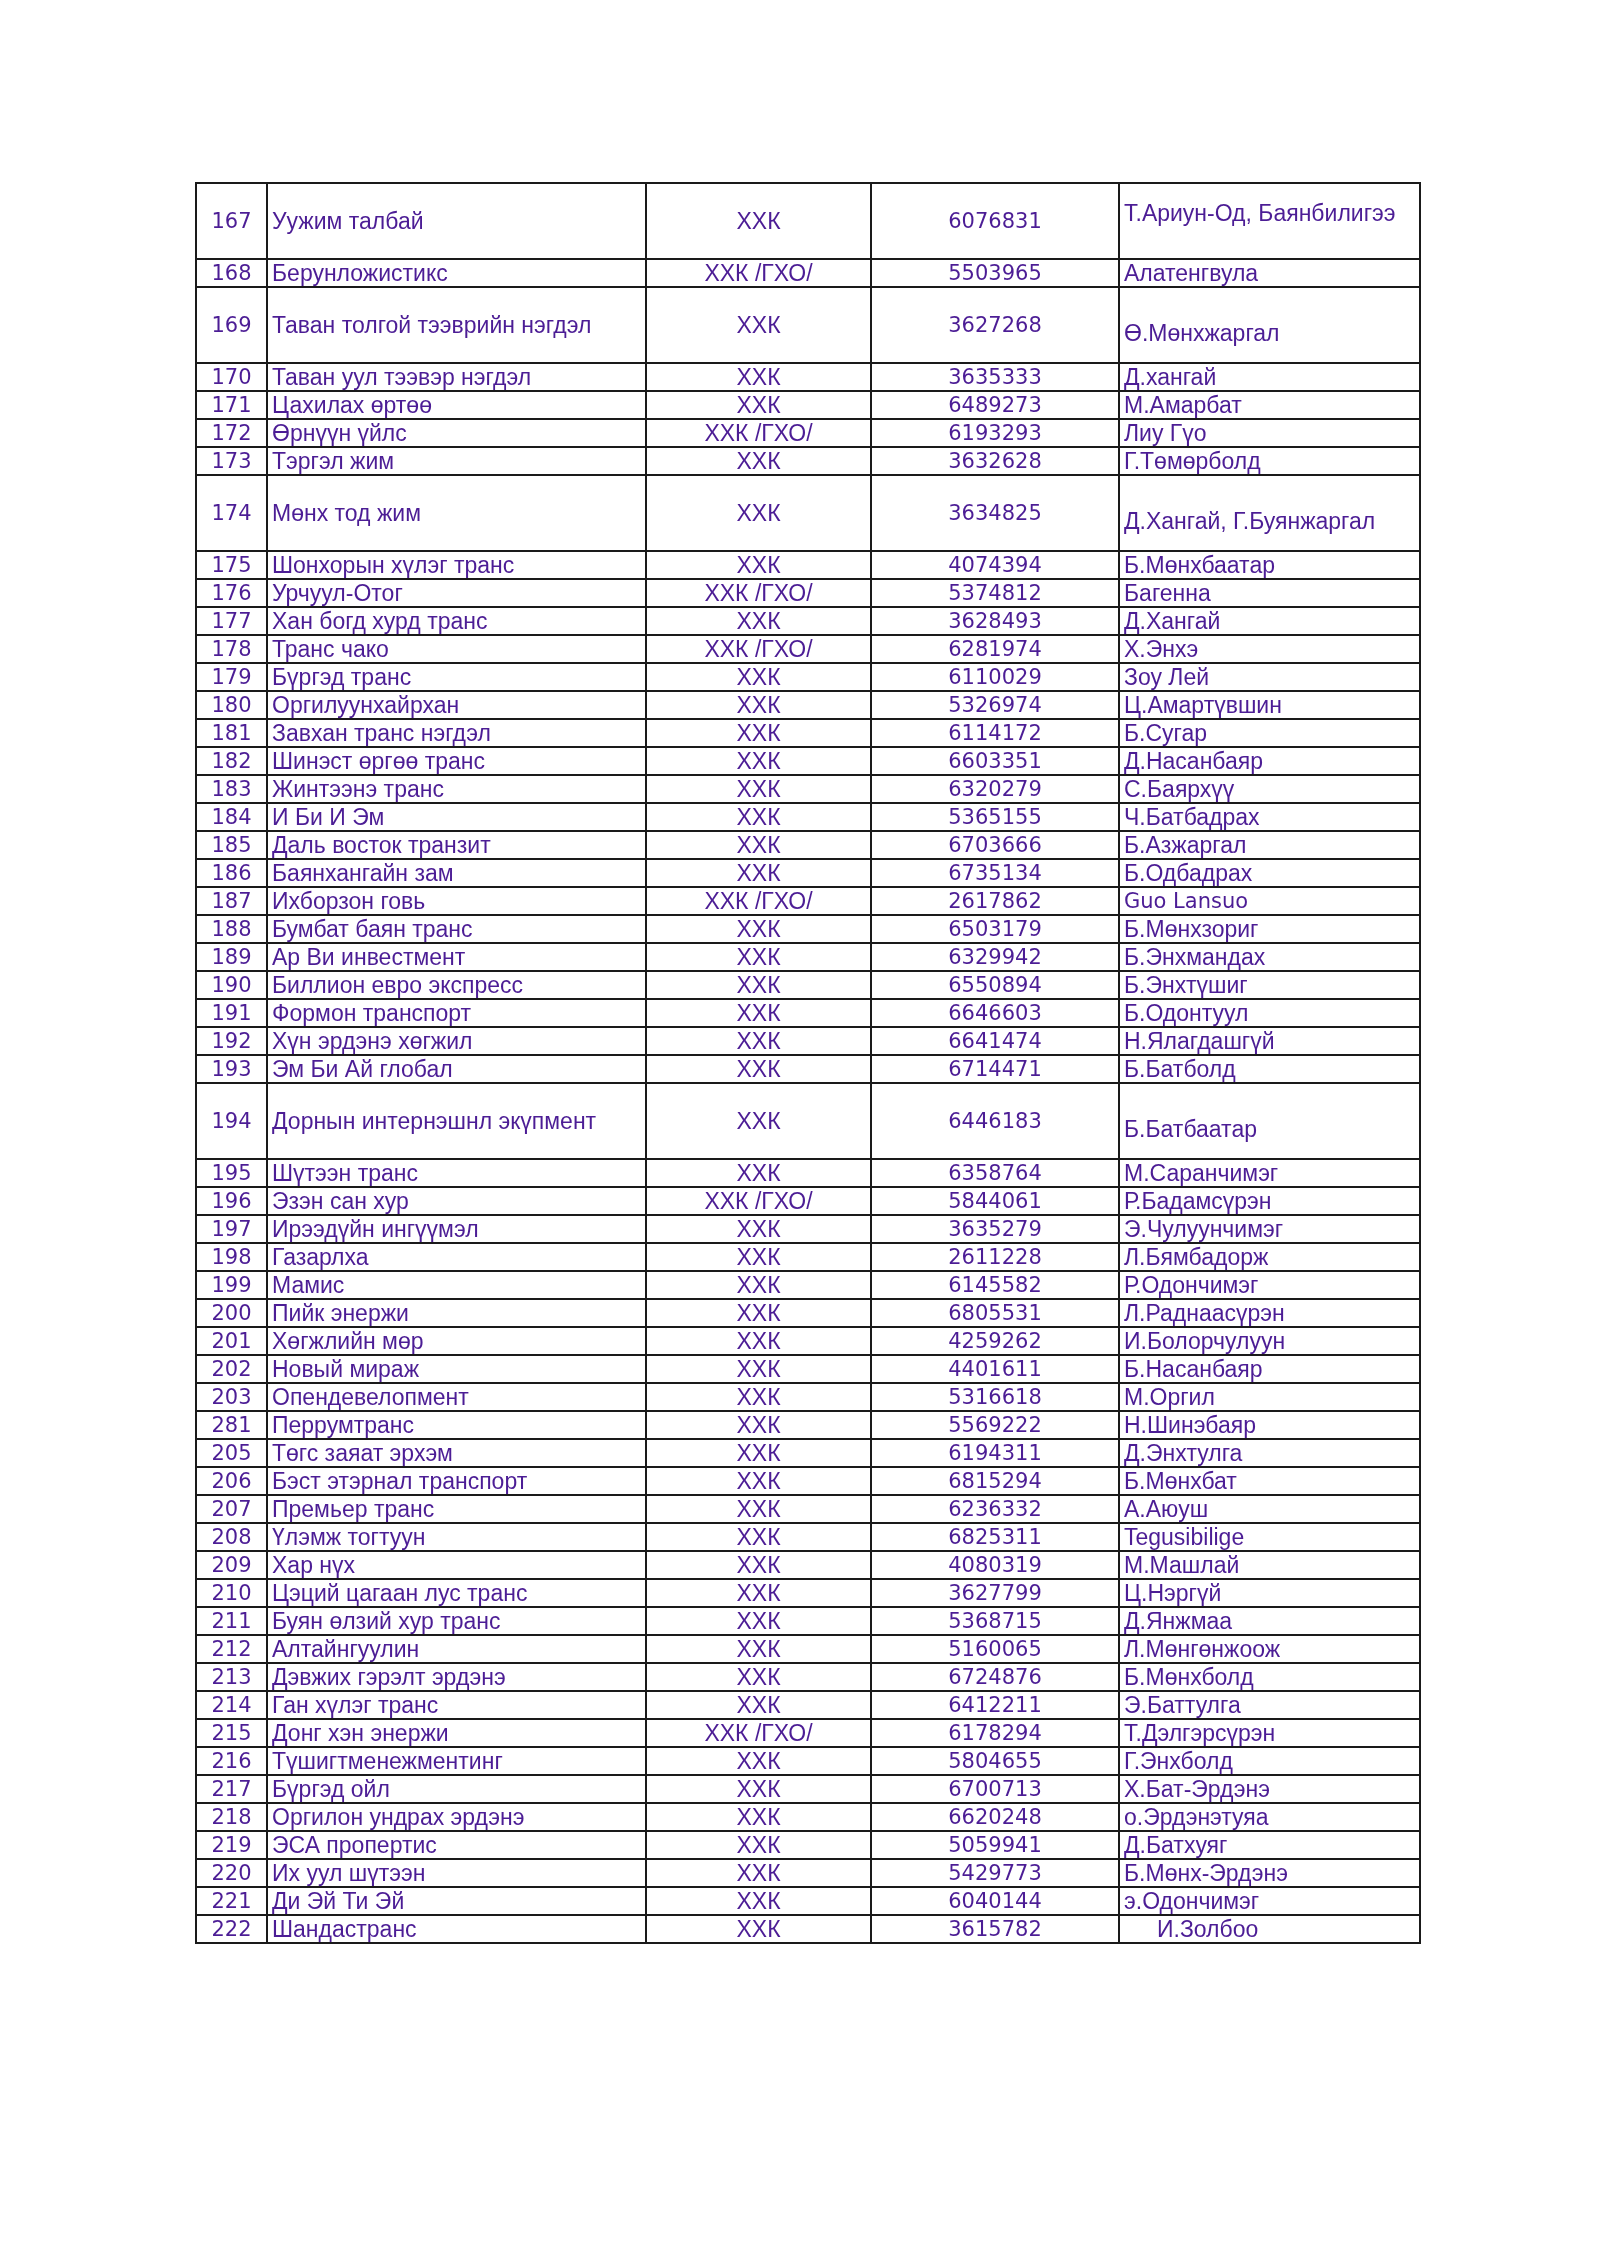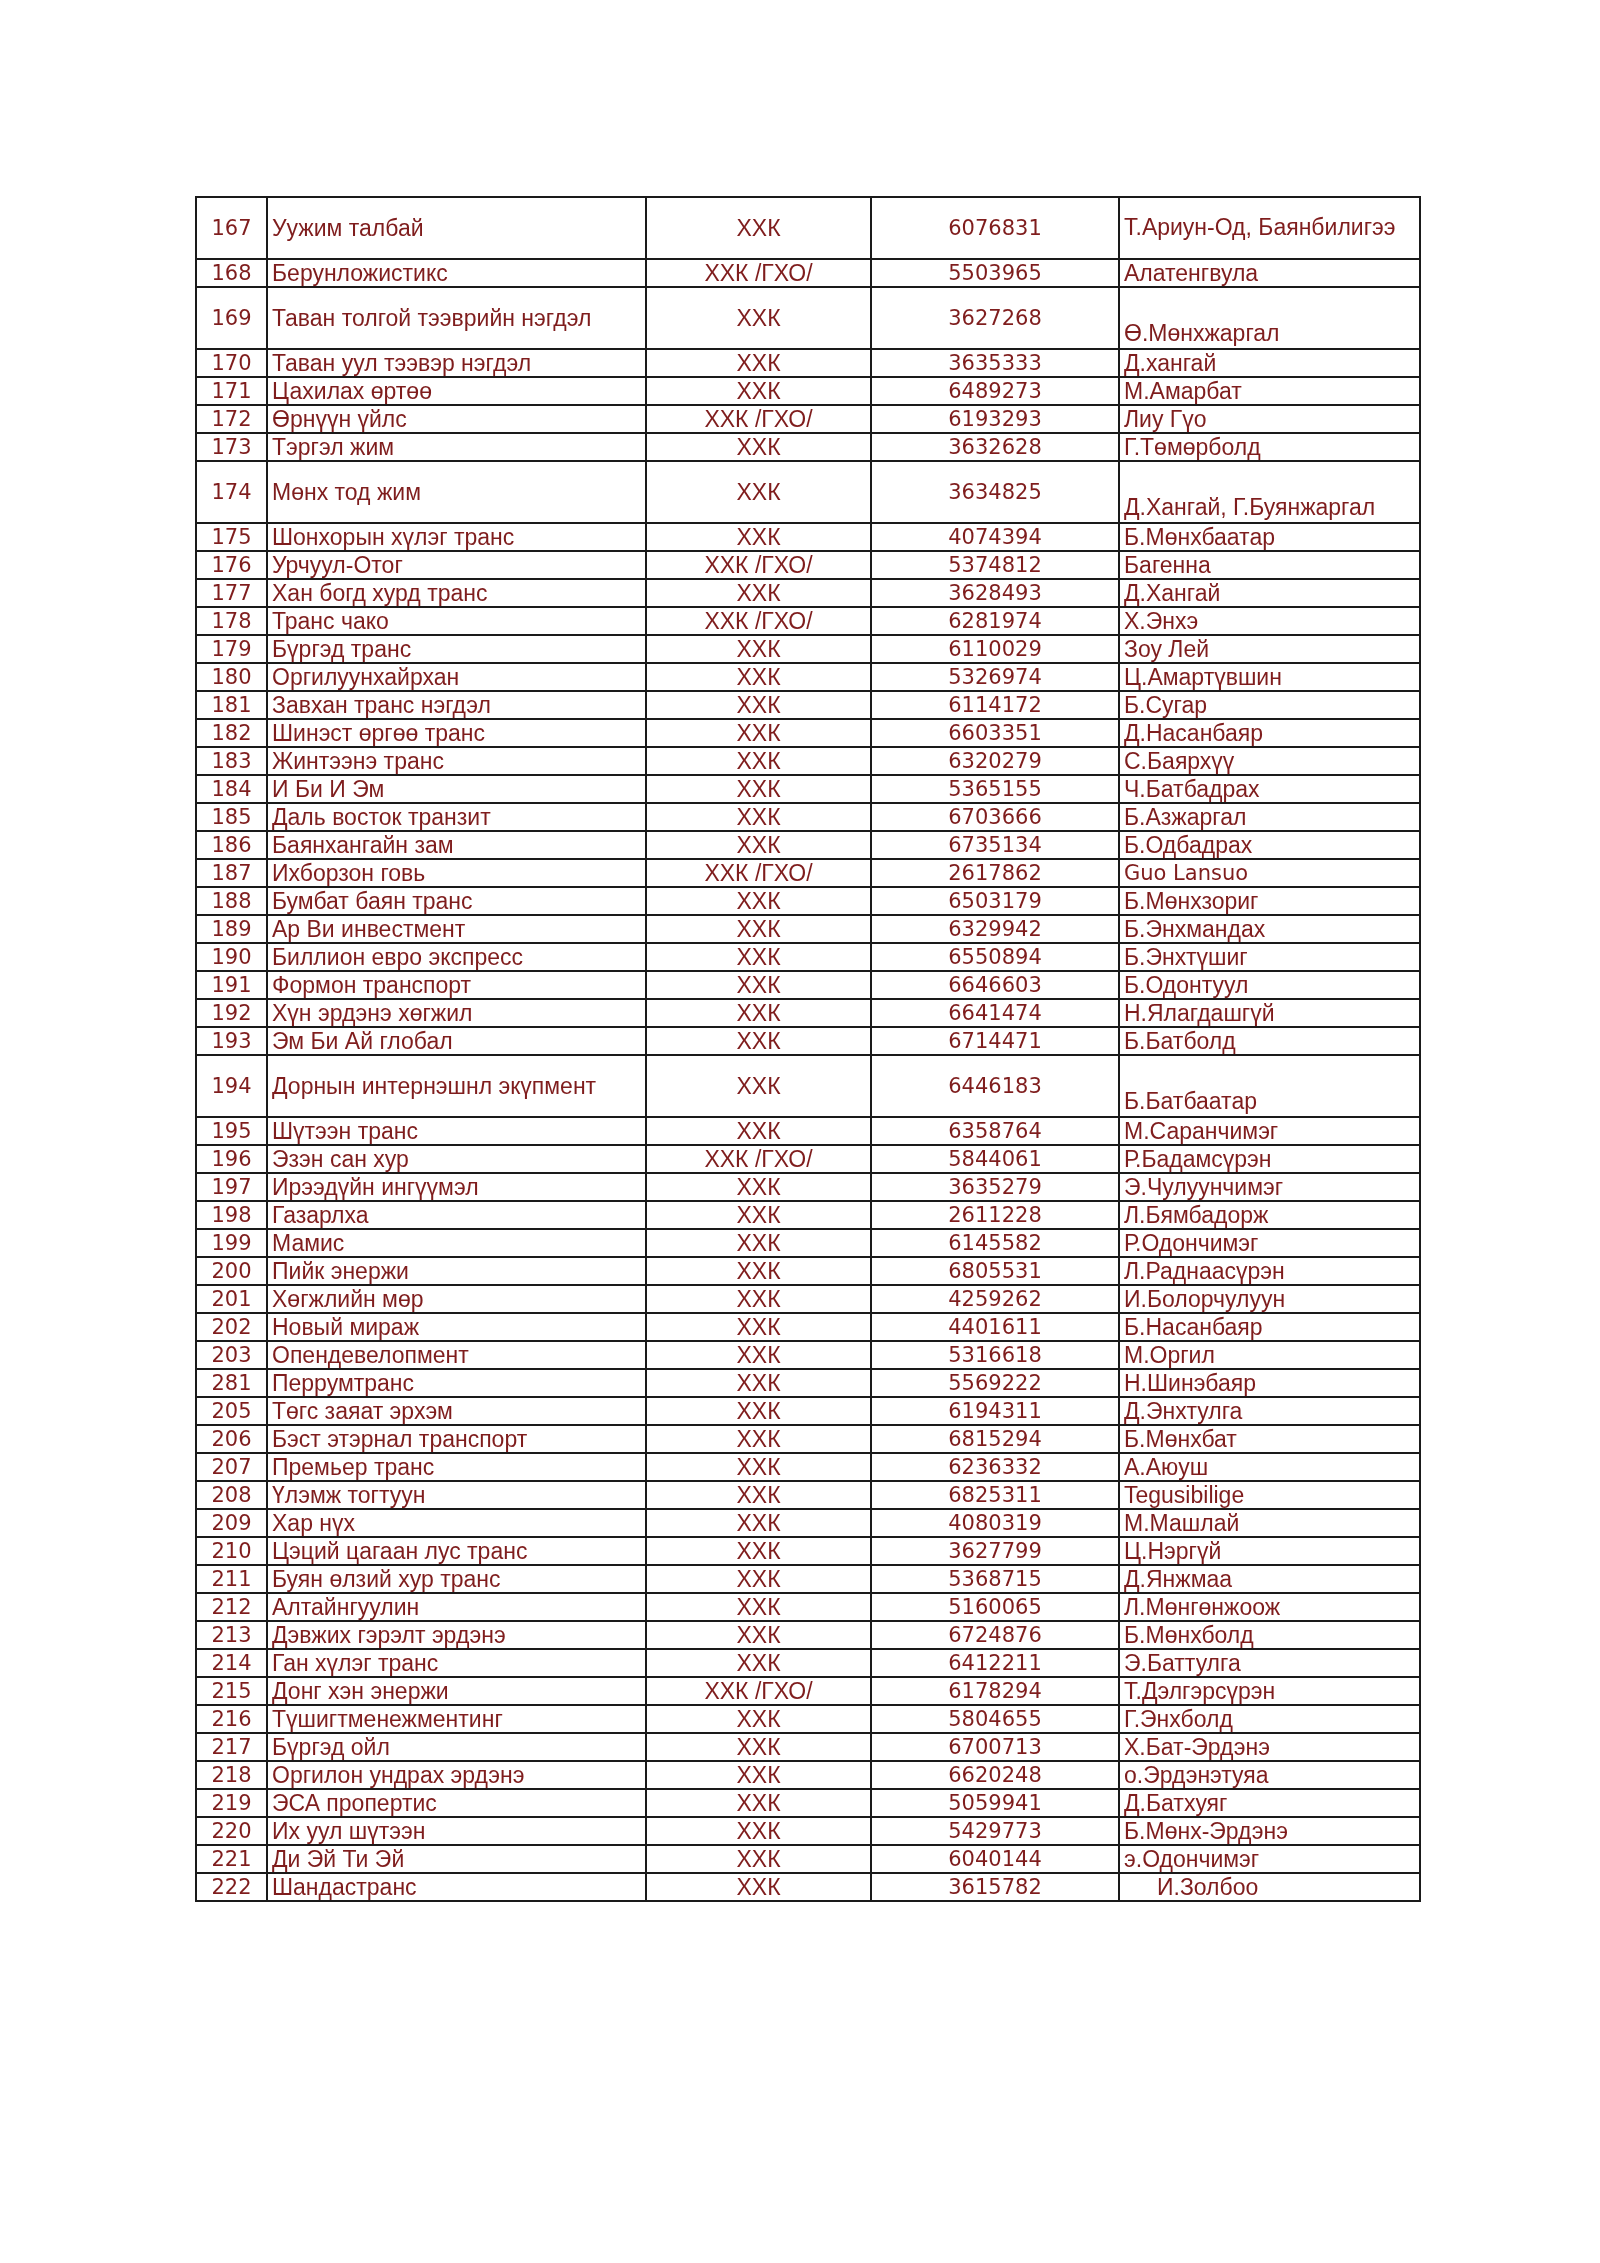--- a/index.html
+++ b/index.html
@@ -1,24 +1,24 @@
 <!DOCTYPE html>
 <html><head>
 <meta charset="utf-8">
 <style>
   html, body { margin: 0; padding: 0; background: #ffffff; }
   body { width: 1600px; height: 2263px; position: relative; overflow: hidden; }
   .page { position: absolute; left: 0; top: 0; width: 1600px; height: 2263px; background: #fff; }
   table.reg {
-    position: absolute; left: 195px; top: 196px;
+    position: absolute; left: 195px; top: 182px;
     width: 1224px;
     border-collapse: collapse;
     font-family: "Liberation Sans", sans-serif;
     font-size: 23px;
-    color: #7f1d1d;
+    color: #4c1d95;
     table-layout: fixed;
   }
   table.reg td {
     border: 2.5px solid #1a1a1a;
     padding: 0 4px;
     height: 26px;
     line-height: 26px;
     white-space: nowrap;
     overflow: hidden;
   }
@@ -26,21 +26,21 @@
   col.c-no { width: 71px; }
   col.c-name { width: 379px; }
   col.c-type { width: 225px; }
   col.c-reg { width: 248px; }
   col.c-dir { width: 301px; }
   td.no { text-align: center; font-family: "DejaVu Sans", sans-serif; font-size: 21px; }
   td.name { text-align: left; }
   td.type { text-align: center; }
   td.reg { text-align: center; font-family: "DejaVu Sans", sans-serif; font-size: 21px; }
   td.dir { text-align: left; vertical-align: bottom; }
-  tr.tall td.dir { line-height: 26px; padding-bottom: 2px; }
+  tr.tall td.dir { line-height: 26px; padding-bottom: 16px; }
   tr.tall td.dir.multi { vertical-align: middle; line-height: 28px; white-space: normal; }
   td.dir.alt { font-family: "DejaVu Sans", sans-serif; font-size: 21px; }
 </style>
 </head>
 <body>
 
 <div class="page">
   <table class="reg">
     <colgroup>
       <col class="c-no">

